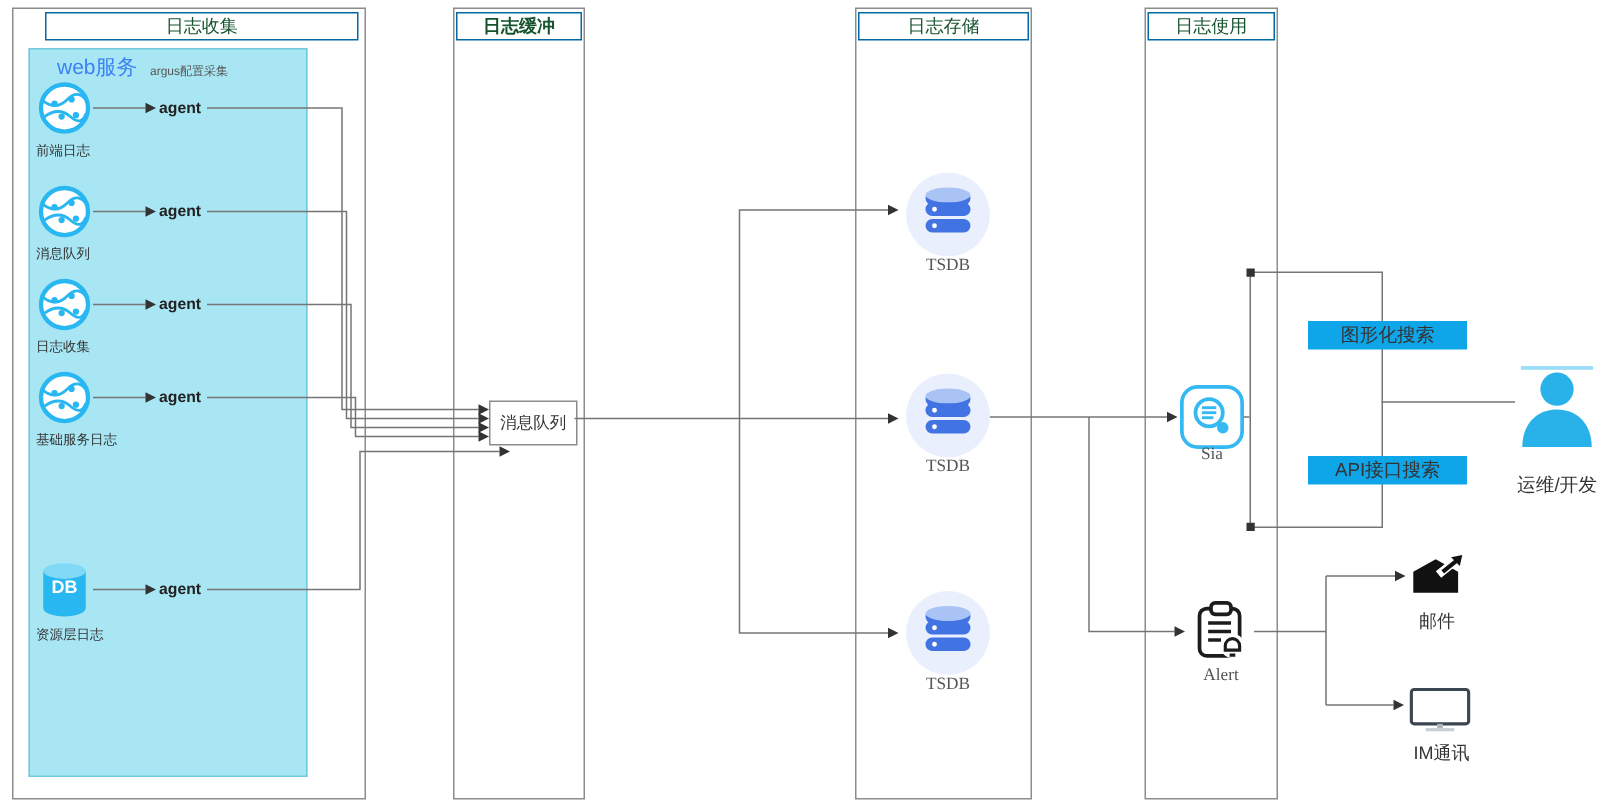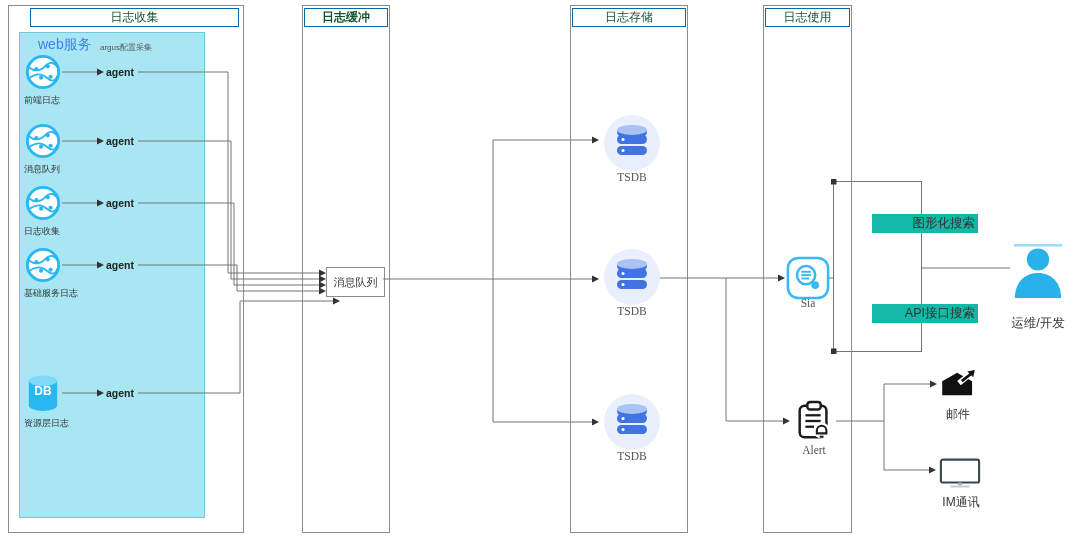--- a/index.html
+++ b/index.html
@@ -7,21 +7,21 @@
           font-family:"Liberation Sans","DejaVu Sans",sans-serif;color:#333;}
   .col-box{position:absolute;top:5px;height:526px;border:1px solid #8c8c8c;background:transparent;}
   .col-header{position:absolute;top:8px;height:17px;border:1px solid #0369a1;background:#fff;
               text-align:center;font-size:12px;line-height:17px;color:#14532d;}
   .cyan-panel{position:absolute;left:19px;top:32px;width:186px;height:486px;
               background:#a9e6f3;border:1px solid #70c8dd;box-sizing:border-box;}
   .src-label{position:absolute;font-size:9px;color:#333;white-space:nowrap;}
   .agent{position:absolute;font-size:10.5px;font-weight:bold;color:#222;white-space:nowrap;}
   .node-label{position:absolute;font-size:11.5px;color:#555;text-align:center;white-space:nowrap;font-family:Liberation Serif, serif;}
   .out-label{position:absolute;font-size:12.5px;color:#333;text-align:center;white-space:nowrap;}
-  .masked{background:#14b8a6;z-index:6;padding:1px 3px;text-align:right;}
+  .masked{background:#0ea5e9;z-index:6;padding:1px 3px;}
   .queue-box{position:absolute;left:326px;top:267px;width:57px;height:28px;border:1px solid #8c8c8c;
              background:#fff;text-align:center;font-size:11px;line-height:28px;color:#333;z-index:4;}
   .overlay{position:absolute;left:0;top:0;z-index:5;pointer-events:none;}
   .icon-wrap{position:absolute;}
   .db-text{position:absolute;left:0;top:10px;width:34px;text-align:center;
            font-size:12px;font-weight:bold;color:#fff;}
   .grp-title{position:absolute;left:38px;top:36px;font-size:14px;color:#3b82f6;font-weight:500;}
   .grp-sub{position:absolute;left:100px;top:42px;font-size:8px;color:#555;}
 </style>
 </head>

